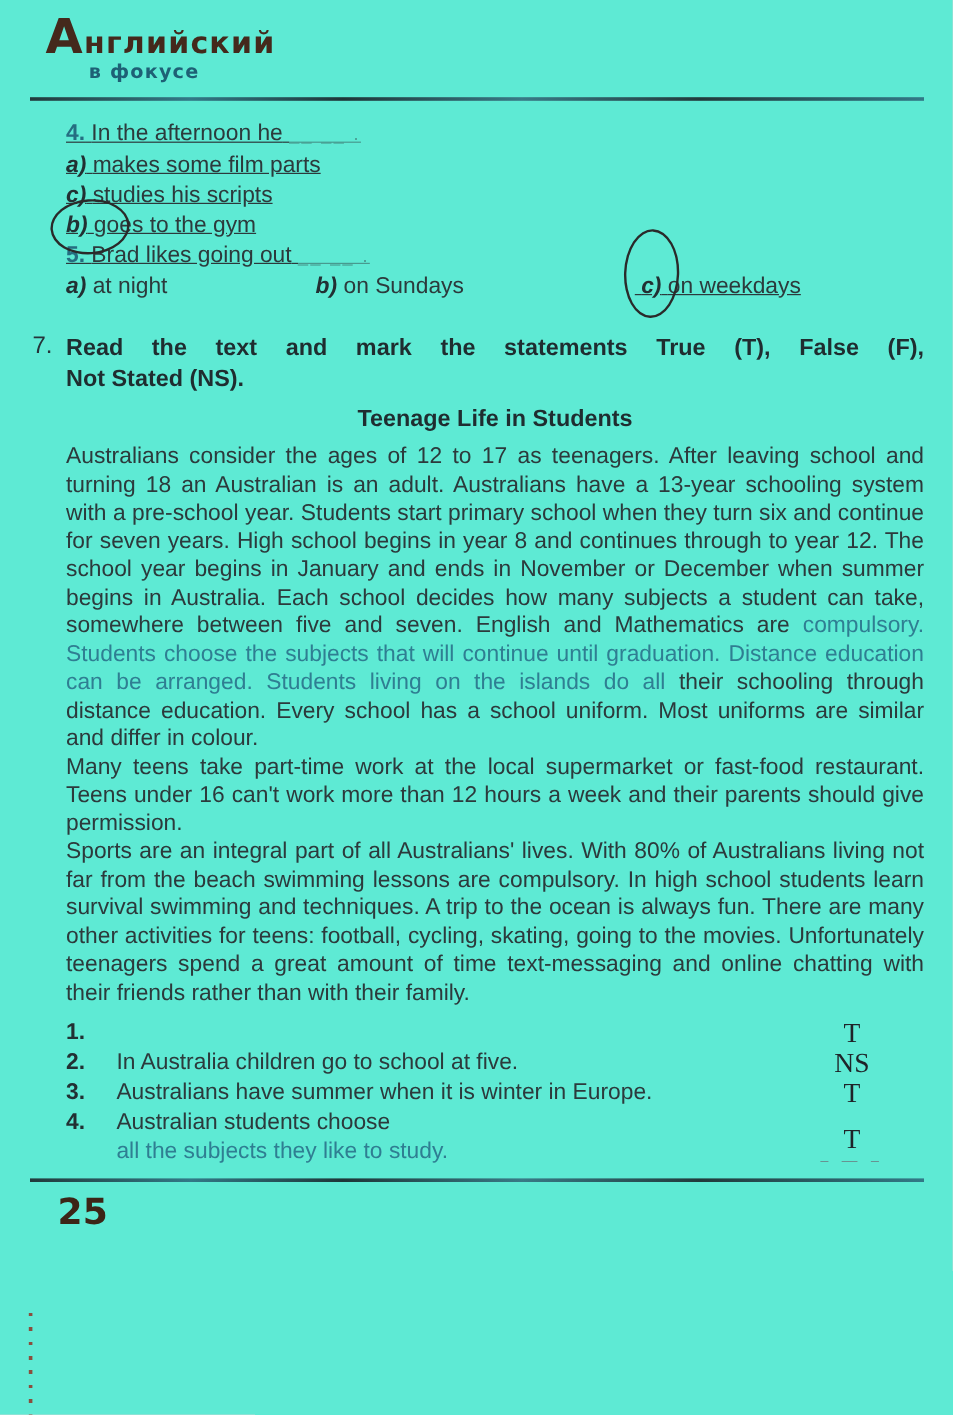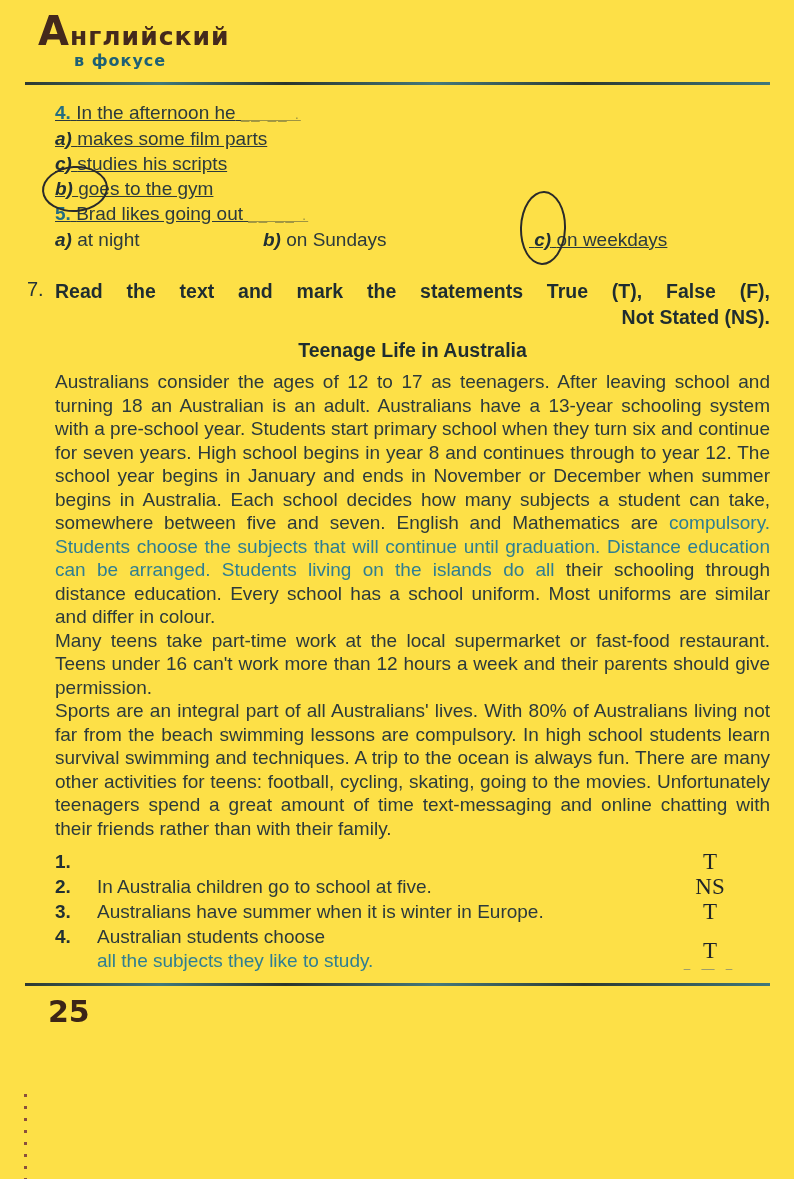--- a/index.html
+++ b/index.html
@@ -1,18 +1,18 @@
 <!DOCTYPE html>
 <html><head>
 <meta charset="utf-8">
 <style>
   html,body { margin:0; padding:0; background:#d8d8d8; }
   .page {
     position:relative; width:794px; height:1179px; margin:0 auto;
-    background:#fde047; overflow:hidden;
+    background:#5eead4; overflow:hidden;
     font-family:"Liberation Sans", sans-serif;
     color:#2c3a3c; font-size:19px; line-height:23.5px;
   }
   
   .logo { margin:16px 0 0 38px; }
   .logo-line1 {
     font-family:"DejaVu Sans", sans-serif; font-weight:bold;
     font-size:25px; line-height:30px; color:#44291c; letter-spacing:1px;
   }
   .logo-line1::first-letter { font-size:40px; }
@@ -35,21 +35,21 @@
   .cols .col2 { display:inline-block; width:266px; }
   .answer-circle {
     position:absolute; border:2px solid #2a2a2a; border-radius:50%;
     background:transparent;
   }
   .circle-q4 { left:42px; top:166px; width:62px; height:42px; transform:rotate(-4deg); }
   .circle-q5 { left:520px; top:191px; width:42px; height:70px; transform:rotate(2deg); }
   
   .ex7 { position:relative; margin:26px 24px 0 55px; }
   .ex7-num { position:absolute; left:-28px; top:0; font-size:20px; color:#26343a; }
-  .instr { font-weight:bold; color:#1f2d30; font-size:19.5px; line-height:26px;text-align:right; }
+  .instr { font-weight:bold; color:#1f2d30; font-size:19.5px; line-height:26px; }
   .instr-l1 { text-align:justify; text-align-last:justify; }
   .reading-title { font-weight:bold; text-align:center; color:#1f2d30; margin:9px 24px 0 55px; font-size:19.5px; }
   .para { margin:0 24px 0 55px; text-align:justify; }
   .para.first { margin-top:8px; }
   .teal { color:#2f7e92; }
   
   .statements { margin:10px 24px 0 55px; }
   .stmt { display:flex; line-height:24px; margin-top:1px; }
   .stmt .num { width:42px; font-weight:bold; flex:0 0 42px; color:#223033; }
   .stmt .stext { flex:0 1 535px; max-width:535px; }
@@ -119,21 +119,21 @@
 
   <div class="answer-circle circle-q4"></div>
   <div class="answer-circle circle-q5"></div>
 
   <div class="ex7">
     <span class="ex7-num">7.</span>
     <div class="instr instr-l1">Read the text and mark the statements True (T), False (F),</div>
     <div class="instr">Not Stated (NS).</div>
   </div>
 
-  <div class="reading-title">Teenage Life in Australia</div>
+  <div class="reading-title">Teenage Life in Students</div>
 
   <div class="para first">
     <span>Australians consider the ages of 12 to 17 as teenagers. After leaving school and turning 18 an Australian is an adult. Australians have a 13-year schooling system with a pre-school year. Students start primary school when they turn six and continue for seven years. High school begins in year 8 and continues through to year 12. The school year begins in January and ends in November or December when summer begins in Australia. Each school decides how many subjects a student can take, somewhere between five and seven. English and Mathematics are </span><span class="teal">compulsory. Students choose the subjects that will continue until graduation. Distance education can be arranged. Students living on the islands do all </span><span>their schooling through distance education. Every school has a school uniform. Most uniforms are similar and differ in colour.</span>
   </div>
   <div class="para">Many teens take part-time work at the local supermarket or fast-food restaurant. Teens under 16 can't work more than 12 hours a week and their parents should give permission.</div>
   <div class="para">Sports are an integral part of all Australians' lives. With 80% of Australians living not far from the beach swimming lessons are compulsory. In high school students learn survival swimming and techniques. A trip to the ocean is always fun. There are many other activities for teens: football, cycling, skating, going to the movies. Unfortunately teenagers spend a great amount of time text-messaging and online chatting with their friends rather than with their family.</div>
 
   <div class="statements">
     <div class="stmt">
       <span class="num">1.</span>

